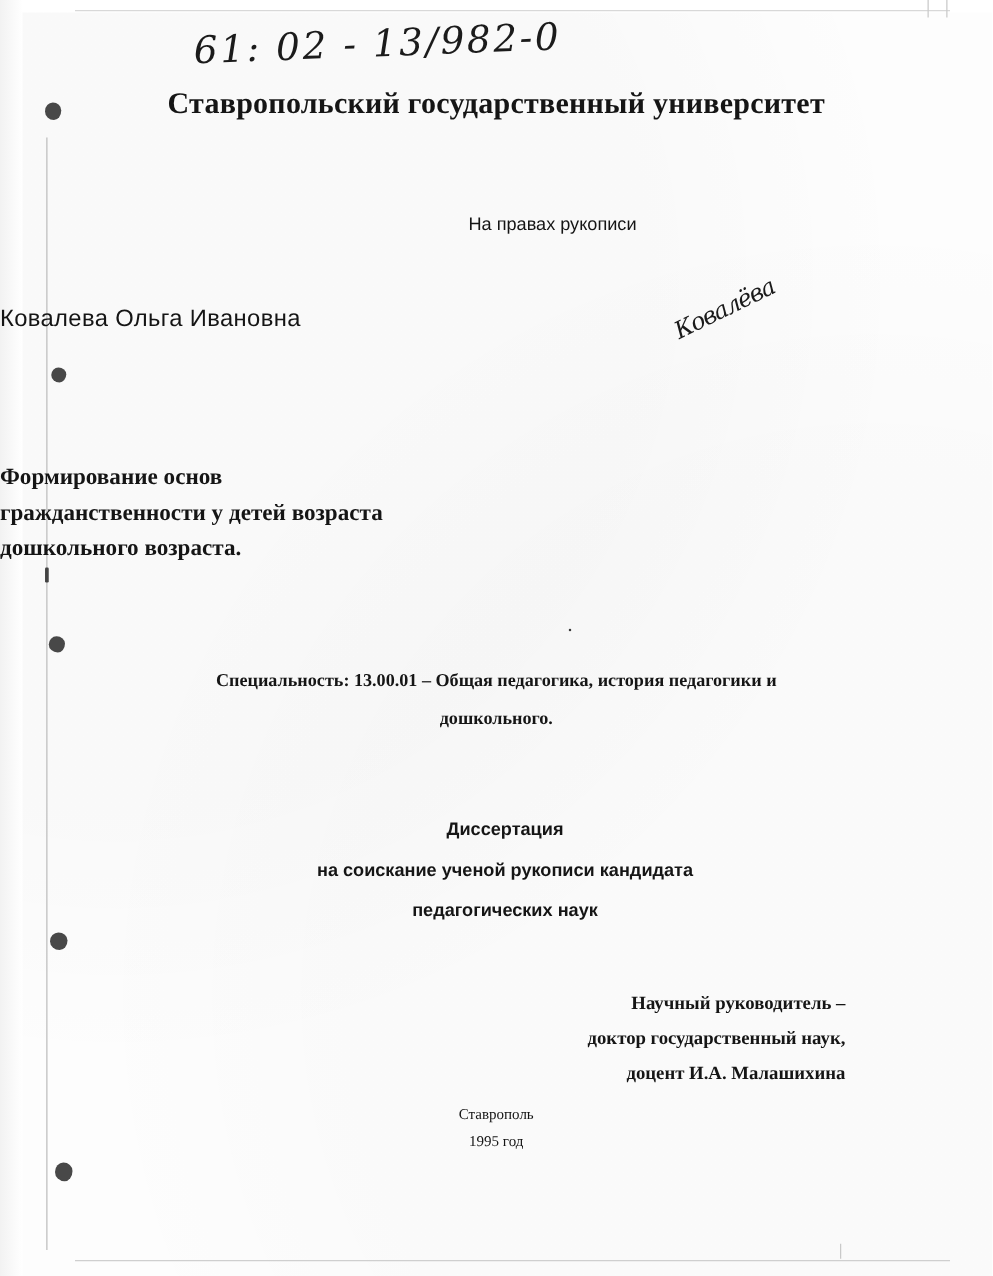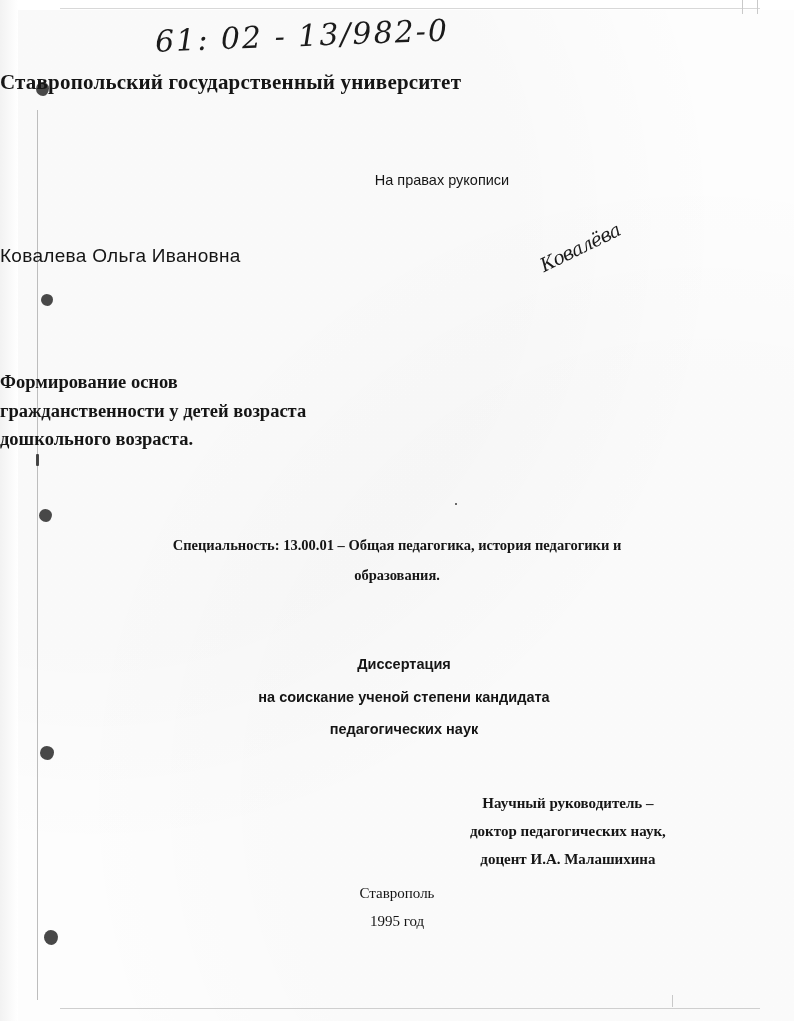--- a/index.html
+++ b/index.html
@@ -86,22 +86,22 @@
     letter-spacing: 2px;
     color: #1b1b1b;
     transform: rotate(-2.2deg);
     white-space: nowrap;
   }
   .university {
     position: absolute;
     left: 0;
     right: 0;
     top: 70px;
-    text-align: left;
-    font-size: 21px;
+    text-align: center;
+    font-size: 24px;
     font-weight: bold;
     letter-spacing: 0.2px;
     font-family: "Liberation Serif", serif;
   }
   .rights {
     position: absolute;
     left: 0;
     right: 0;
     top: 172px;
     text-align: center;
@@ -174,33 +174,33 @@
     font-size: 14.5px;
     font-weight: bold;
     line-height: 2.25;
     font-family: "Liberation Sans", sans-serif;
     margin-left: 14px;
   }
   .supervisor {
     position: absolute;
     left: 470px;
     top: 790px;
-    text-align: center;
+    text-align: right;
     font-size: 15px;
     font-weight: bold;
     line-height: 1.85;
     font-family: "Liberation Serif", serif;
   }
   .place {
     position: absolute;
     left: 0;
     right: 0;
     top: 880px;
     text-align: center;
-    font-size: 15px;
+    font-size: 12px;
     line-height: 1.85;
     font-family: "Liberation Serif", serif;
   }
   .specialty div, .dissertation div, .supervisor div, .place div {
     white-space: nowrap;
   }
   .specialty div { white-space: normal; }
 </style>
 </head>
 <body>
@@ -239,32 +239,32 @@
     <div class="title">
       <div>Формирование основ</div>
       <div>гражданственности у детей возраста</div>
       <div>дошкольного возраста.</div>
     </div>
 
     <div class="dot-mark"></div>
 
     <div class="specialty">
       <div>Специальность: 13.00.01 – Общая педагогика, история педагогики и</div>
-      <div>образования.</div>
+      <div>дошкольного.</div>
     </div>
 
     <div class="dissertation">
       <div>Диссертация</div>
-      <div>на соискание ученой степени кандидата</div>
+      <div>на соискание ученой рукописи кандидата</div>
       <div>педагогических наук</div>
     </div>
 
     <div class="supervisor">
       <div>Научный руководитель –</div>
-      <div>доктор педагогических наук,</div>
+      <div>доктор государственный наук,</div>
       <div>доцент И.А. Малашихина</div>
     </div>
 
     <div class="place">
       <div>Ставрополь</div>
       <div>1995 год</div>
     </div>
 
   </div>
 </div>

